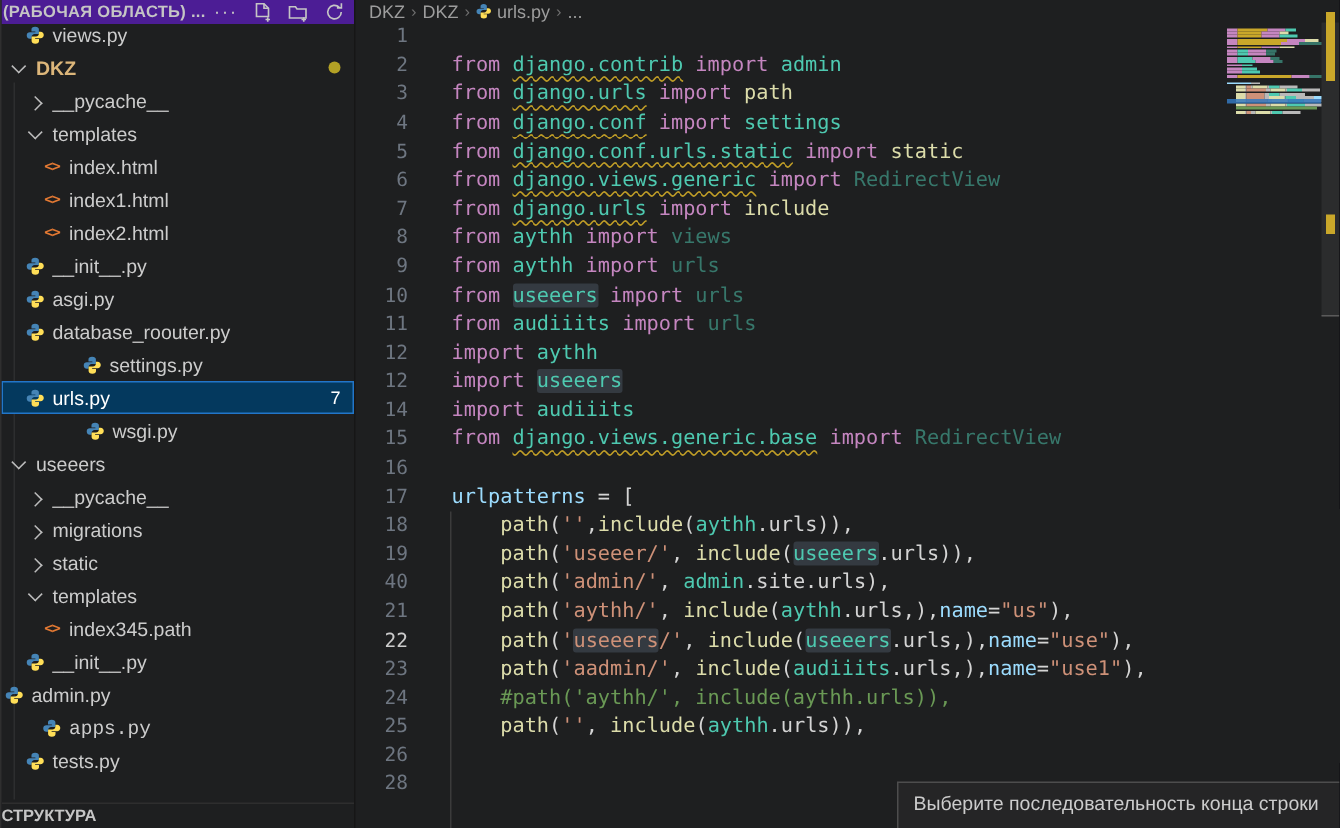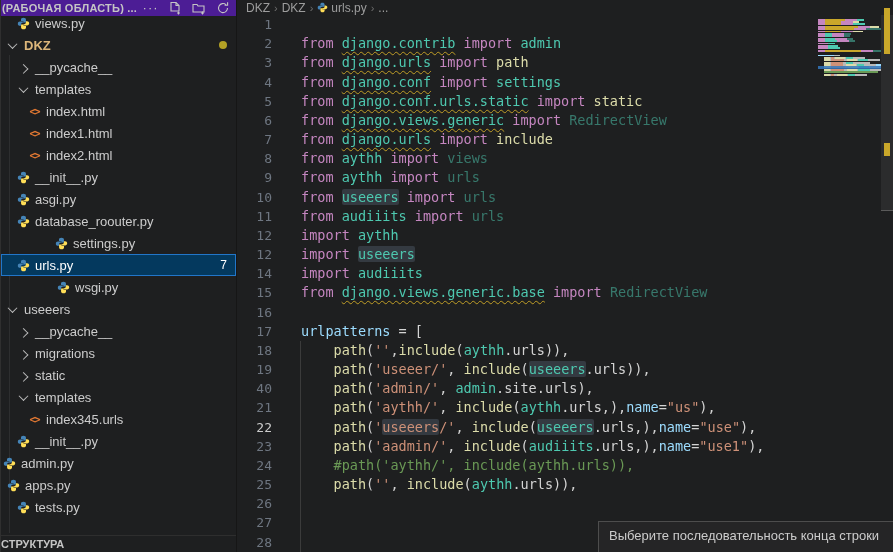--- a/index.html
+++ b/index.html
@@ -245,41 +245,41 @@
         <div class="row" style="padding-left: 14px;">
           <span class="slot">
             <span class="chev down"></span>
           </span>
           <span class="lbl">templates</span>
         </div>
         <div class="row" style="padding-left: 25px;">
           <span class="slot">
             <span class="htmlicon">&lt;&gt;</span>
           </span>
-          <span class="lbl">index345.urls</span>
+          <span class="lbl">index345.path</span>
         </div>
         <div class="row" style="padding-left: 14px;">
           <span class="slot">
             <svg width="13" height="13" viewBox="0 0 16 16">
               <path fill="#4584b6" d="M7.9 1c-2 0-3 .9-3 2.2V5h3.2v.6H3.6C2.1 5.6 1 6.6 1 8.2s1.1 2.7 2.6 2.7H5V9.4C5 8 6.1 6.9 7.5 6.9H11V3.2C11 1.9 9.9 1 7.9 1z"></path>
               <path fill="#ffde57" d="M8.1 15c2 0 3-.9 3-2.2V11H7.9v-.6h4.5c1.5 0 2.6-1 2.6-2.6S13.9 5.1 12.4 5.1H11v1.5C11 8 9.9 9.1 8.5 9.1H5v3.7C5 14.1 6.1 15 8.1 15z"></path>
             </svg>
           </span>
           <span class="lbl">__init__.py</span>
         </div>
         <div class="row" style="">
           <span class="slot">
             <svg width="13" height="13" viewBox="0 0 16 16">
               <path fill="#4584b6" d="M7.9 1c-2 0-3 .9-3 2.2V5h3.2v.6H3.6C2.1 5.6 1 6.6 1 8.2s1.1 2.7 2.6 2.7H5V9.4C5 8 6.1 6.9 7.5 6.9H11V3.2C11 1.9 9.9 1 7.9 1z"></path>
               <path fill="#ffde57" d="M8.1 15c2 0 3-.9 3-2.2V11H7.9v-.6h4.5c1.5 0 2.6-1 2.6-2.6S13.9 5.1 12.4 5.1H11v1.5C11 8 9.9 9.1 8.5 9.1H5v3.7C5 14.1 6.1 15 8.1 15z"></path>
             </svg>
           </span>
           <span class="lbl">admin.py</span>
         </div>
-        <div class="row" style="padding-left: 4px;">
+        <div class="row" style="padding-left: 25px; font-family: Liberation Mono, monospace;">
           <span class="slot">
             <svg width="13" height="13" viewBox="0 0 16 16">
               <path fill="#4584b6" d="M7.9 1c-2 0-3 .9-3 2.2V5h3.2v.6H3.6C2.1 5.6 1 6.6 1 8.2s1.1 2.7 2.6 2.7H5V9.4C5 8 6.1 6.9 7.5 6.9H11V3.2C11 1.9 9.9 1 7.9 1z"></path>
               <path fill="#ffde57" d="M8.1 15c2 0 3-.9 3-2.2V11H7.9v-.6h4.5c1.5 0 2.6-1 2.6-2.6S13.9 5.1 12.4 5.1H11v1.5C11 8 9.9 9.1 8.5 9.1H5v3.7C5 14.1 6.1 15 8.1 15z"></path>
             </svg>
           </span>
           <span class="lbl">apps.py</span>
         </div>
         <div class="row" style="padding-left: 14px;">
           <span class="slot">
@@ -332,21 +332,20 @@
         <div class="cline"><span class="num">17</span><span class="tok-vrb">urlpatterns</span><span class="tok-pln"> = [</span></div>
         <div class="cline"><span class="num">18</span><span class="tok-pln">    </span><span class="tok-fn">path</span><span class="tok-pln">(</span><span class="tok-str">''</span><span class="tok-pln">,</span><span class="tok-fn">include</span><span class="tok-pln">(</span><span class="tok-mod">aythh</span><span class="tok-pln">.urls)),</span></div>
         <div class="cline"><span class="num">19</span><span class="tok-pln">    </span><span class="tok-fn">path</span><span class="tok-pln">(</span><span class="tok-str">'useeer/'</span><span class="tok-pln">, </span><span class="tok-fn">include</span><span class="tok-pln">(</span><span class="tok-mod hl">useeers</span><span class="tok-pln">.urls)),</span></div>
         <div class="cline"><span class="num">40</span><span class="tok-pln">    </span><span class="tok-fn">path</span><span class="tok-pln">(</span><span class="tok-str">'admin/'</span><span class="tok-pln">, </span><span class="tok-mod">admin</span><span class="tok-pln">.site.urls),</span></div>
         <div class="cline"><span class="num">21</span><span class="tok-pln">    </span><span class="tok-fn">path</span><span class="tok-pln">(</span><span class="tok-str">'aythh/'</span><span class="tok-pln">, </span><span class="tok-fn">include</span><span class="tok-pln">(</span><span class="tok-mod">aythh</span><span class="tok-pln">.urls,),</span><span class="tok-prm">name</span><span class="tok-pln">=</span><span class="tok-str">"us"</span><span class="tok-pln">),</span></div>
         <div class="cline active"><span class="num">22</span><span class="tok-pln">    </span><span class="tok-fn">path</span><span class="tok-pln">(</span><span class="tok-str">'</span><span class="tok-str hl">useeers</span><span class="tok-str">/'</span><span class="tok-pln">, </span><span class="tok-fn">include</span><span class="tok-pln">(</span><span class="tok-mod hl">useeers</span><span class="tok-pln">.urls,),</span><span class="tok-prm">name</span><span class="tok-pln">=</span><span class="tok-str">"use"</span><span class="tok-pln">),</span></div>
         <div class="cline"><span class="num">23</span><span class="tok-pln">    </span><span class="tok-fn">path</span><span class="tok-pln">(</span><span class="tok-str">'aadmin/'</span><span class="tok-pln">, </span><span class="tok-fn">include</span><span class="tok-pln">(</span><span class="tok-mod">audiiits</span><span class="tok-pln">.urls,),</span><span class="tok-prm">name</span><span class="tok-pln">=</span><span class="tok-str">"use1"</span><span class="tok-pln">),</span></div>
         <div class="cline"><span class="num">24</span><span class="tok-pln">    </span><span class="tok-com">#path('aythh/', include(aythh.urls)),</span></div>
         <div class="cline"><span class="num">25</span><span class="tok-pln">    </span><span class="tok-fn">path</span><span class="tok-pln">(</span><span class="tok-str">''</span><span class="tok-pln">, </span><span class="tok-fn">include</span><span class="tok-pln">(</span><span class="tok-mod">aythh</span><span class="tok-pln">.urls)),</span></div>
         <div class="cline"><span class="num">26</span></div>
-        <div class="cline"><span class="num">27</span></div>
         <div class="cline"><span class="num">28</span></div>
       </div>
     <div class="indent-guide"></div>
 
     <div class="minimap" id="minimap">
         <div class="mrow"></div>
         <div class="mrow"><i style="width: 7px; background: rgb(197, 134, 192);"></i><i style="width: 20px; background: rgb(201, 167, 42);"></i><i style="width: 12px; background: rgb(197, 134, 192);"></i><i style="width: 7px; background: rgb(78, 201, 176);"></i></div>
         <div class="mrow"><i style="width: 7px; background: rgb(197, 134, 192);"></i><i style="width: 16px; background: rgb(201, 167, 42);"></i><i style="width: 12px; background: rgb(197, 134, 192);"></i><i style="width: 6px; background: rgb(220, 220, 170);"></i></div>
         <div class="mrow"><i style="width: 7px; background: rgb(197, 134, 192);"></i><i style="width: 16px; background: rgb(201, 167, 42);"></i><i style="width: 12px; background: rgb(197, 134, 192);"></i><i style="width: 12px; background: rgb(78, 201, 176);"></i></div>
         <div class="mrow"><i style="width: 7px; background: rgb(197, 134, 192);"></i><i style="width: 33px; background: rgb(201, 167, 42);"></i><i style="width: 12px; background: rgb(197, 134, 192);"></i><i style="width: 9px; background: rgb(220, 220, 170);"></i></div>

